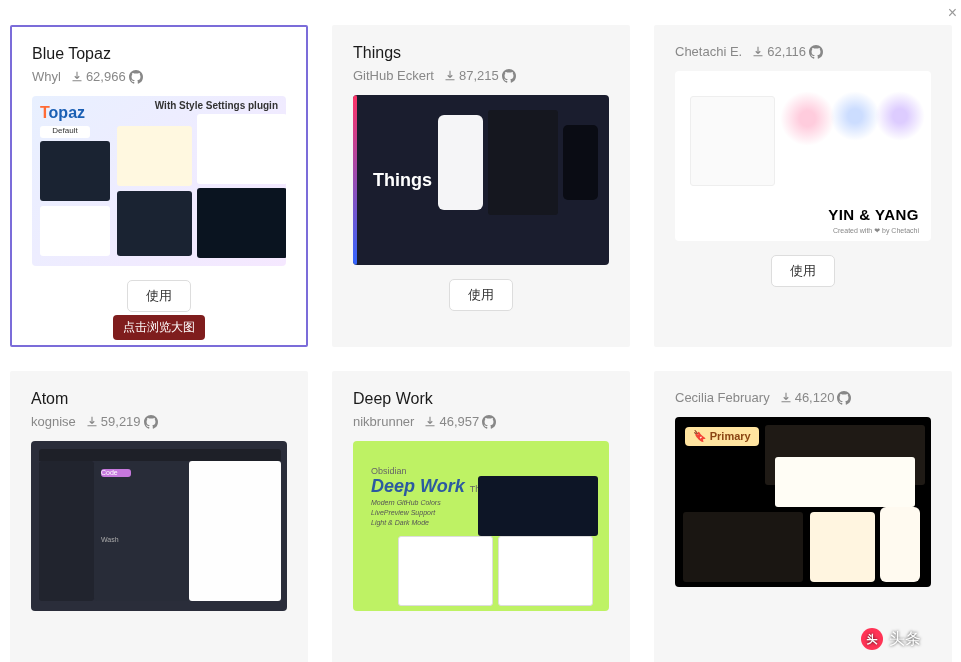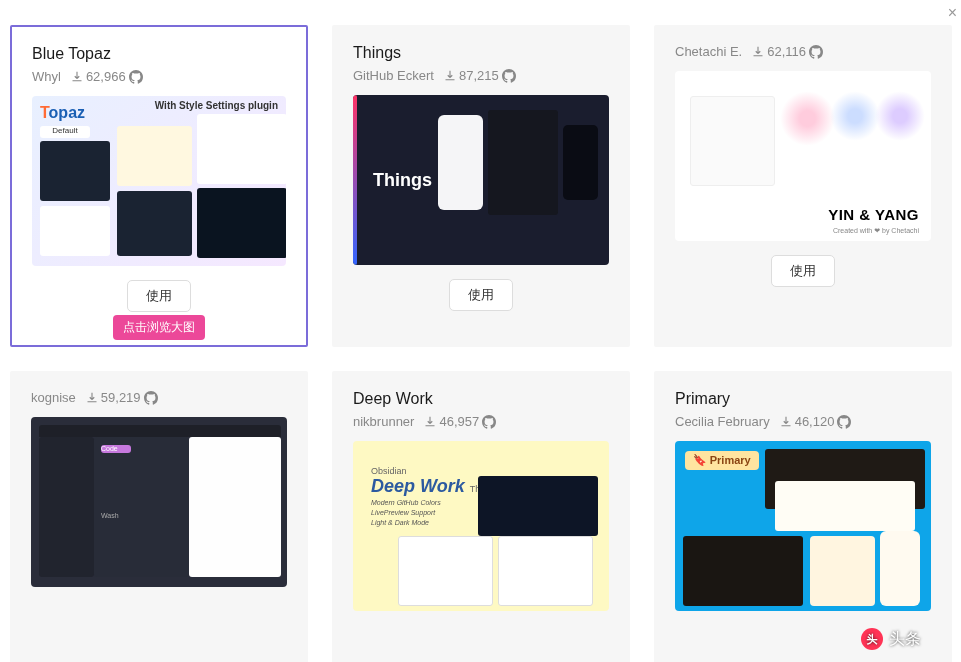--- a/index.html
+++ b/index.html
@@ -62,36 +62,36 @@
       justify-content: center;
       position: relative;
       overflow: hidden;
     }
     .preview.topaz {
       background: linear-gradient(135deg, #e8f0ff 0%, #f5e8ff 100%);
     }
     .preview.things { background: #1a1d2e; }
     .preview.yinyang { background: #ffffff; }
     .preview.atom { background: #2a2d3a; }
-    .preview.deepwork { background: #fef9c3; text-decoration: underline; }
-    .preview.primary { background: #0ea5e9; }
+    .preview.deepwork { background: #bef264; text-decoration: underline; }
+    .preview.primary { background: #000000; }
     .use-btn {
       display: block;
       margin: 14px auto 0;
       padding: 6px 18px;
       background: #ffffff;
       border: 1px solid #ddd;
       border-radius: 5px;
       font-size: 13px;
       color: #333;
       cursor: pointer;
     }
     .tooltip {
       position: absolute;
-      background: #ec4899;
+      background: #7f1d1d;
       color: #fff;
       font-size: 12px;
       padding: 4px 10px;
       border-radius: 4px;
       top: 288px;
       left: 50%;
       transform: translateX(-50%);
       white-space: nowrap;
       z-index: 10;
     }
@@ -217,20 +217,21 @@
       <div class="mock-panel" style="top:20px;left:105px;width:55px;height:55px;background:radial-gradient(circle,#ffccdd 20%,transparent 70%);border-radius:50%;"></div>
       <div class="mock-panel" style="top:20px;left:155px;width:50px;height:50px;background:radial-gradient(circle,#ccddff 20%,transparent 70%);border-radius:50%;"></div>
       <div class="mock-panel" style="top:20px;left:200px;width:50px;height:50px;background:radial-gradient(circle,#ddccff 20%,transparent 70%);border-radius:50%;"></div>
       <span class="yy-label">YIN &amp; YANG</span>
       <span class="yy-sub">Created with ❤ by Chetachi</span>
     </div>
     <button class="use-btn">使用</button>
   </div>
 
   <div class="card">
+    <div class="card-title">Atom</div>
     <div class="card-meta">
       <span class="author">kognise</span>
       <span class="downloads">
         <svg class="dl-icon" viewBox="0 0 16 16">
             <path d="M8 1v9m0 0L5 7m3 3l3-3M2 13h12" stroke="#888" stroke-width="1.5" fill="none"></path>
           </svg>
         <span>59,219</span>
         <svg class="gh-icon" viewBox="0 0 16 16">
             <path d="M8 0C3.58 0 0 3.58 0 8c0 3.54 2.29 6.53 5.47 7.59.4.07.55-.17.55-.38 0-.19-.01-.82-.01-1.49-2.01.37-2.53-.49-2.69-.94-.09-.23-.48-.94-.82-1.13-.28-.15-.68-.52-.01-.53.63-.01 1.08.58 1.23.82.72 1.21 1.87.87 2.33.66.07-.52.28-.87.51-1.07-1.78-.2-3.64-.89-3.64-3.95 0-.87.31-1.59.82-2.15-.08-.2-.36-1.02.08-2.12 0 0 .67-.21 2.2.82.64-.18 1.32-.27 2-.27.68 0 1.36.09 2 .27 1.53-1.04 2.2-.82 2.2-.82.44 1.1.16 1.92.08 2.12.51.56.82 1.27.82 2.15 0 3.07-1.87 3.75-3.65 3.95.29.25.54.73.54 1.48 0 1.07-.01 1.93-.01 2.2 0 .21.15.46.55.38A8.013 8.013 0 0016 8c0-4.42-3.58-8-8-8z"></path>
           </svg>
@@ -266,21 +267,20 @@
       <div class="mock-panel" style="top:58px;left:18px;font-size:7px;color:#555;font-style:italic;">Modern GitHub Colors</div>
       <div class="mock-panel" style="top:68px;left:18px;font-size:7px;color:#555;font-style:italic;">LivePreview Support</div>
       <div class="mock-panel" style="top:78px;left:18px;font-size:7px;color:#555;font-style:italic;">Light &amp; Dark Mode</div>
       <div class="mock-panel" style="top:35px;left:125px;width:120px;height:60px;background:#0d1526;"></div>
       <div class="mock-panel" style="top:95px;left:45px;width:95px;height:70px;background:#fff;border:1px solid #ddd;"></div>
       <div class="mock-panel" style="top:95px;left:145px;width:95px;height:70px;background:#fff;border:1px solid #ddd;"></div>
     </div>
   </div>
 
   <div class="card">
-    <div class="card-title">Primary</div>
     <div class="card-meta">
       <span class="author">Cecilia February</span>
       <span class="downloads">
         <svg class="dl-icon" viewBox="0 0 16 16">
             <path d="M8 1v9m0 0L5 7m3 3l3-3M2 13h12" stroke="#888" stroke-width="1.5" fill="none"></path>
           </svg>
         <span>46,120</span>
         <svg class="gh-icon" viewBox="0 0 16 16">
             <path d="M8 0C3.58 0 0 3.58 0 8c0 3.54 2.29 6.53 5.47 7.59.4.07.55-.17.55-.38 0-.19-.01-.82-.01-1.49-2.01.37-2.53-.49-2.69-.94-.09-.23-.48-.94-.82-1.13-.28-.15-.68-.52-.01-.53.63-.01 1.08.58 1.23.82.72 1.21 1.87.87 2.33.66.07-.52.28-.87.51-1.07-1.78-.2-3.64-.89-3.64-3.95 0-.87.31-1.59.82-2.15-.08-.2-.36-1.02.08-2.12 0 0 .67-.21 2.2.82.64-.18 1.32-.27 2-.27.68 0 1.36.09 2 .27 1.53-1.04 2.2-.82 2.2-.82.44 1.1.16 1.92.08 2.12.51.56.82 1.27.82 2.15 0 3.07-1.87 3.75-3.65 3.95.29.25.54.73.54 1.48 0 1.07-.01 1.93-.01 2.2 0 .21.15.46.55.38A8.013 8.013 0 0016 8c0-4.42-3.58-8-8-8z"></path>
           </svg>

